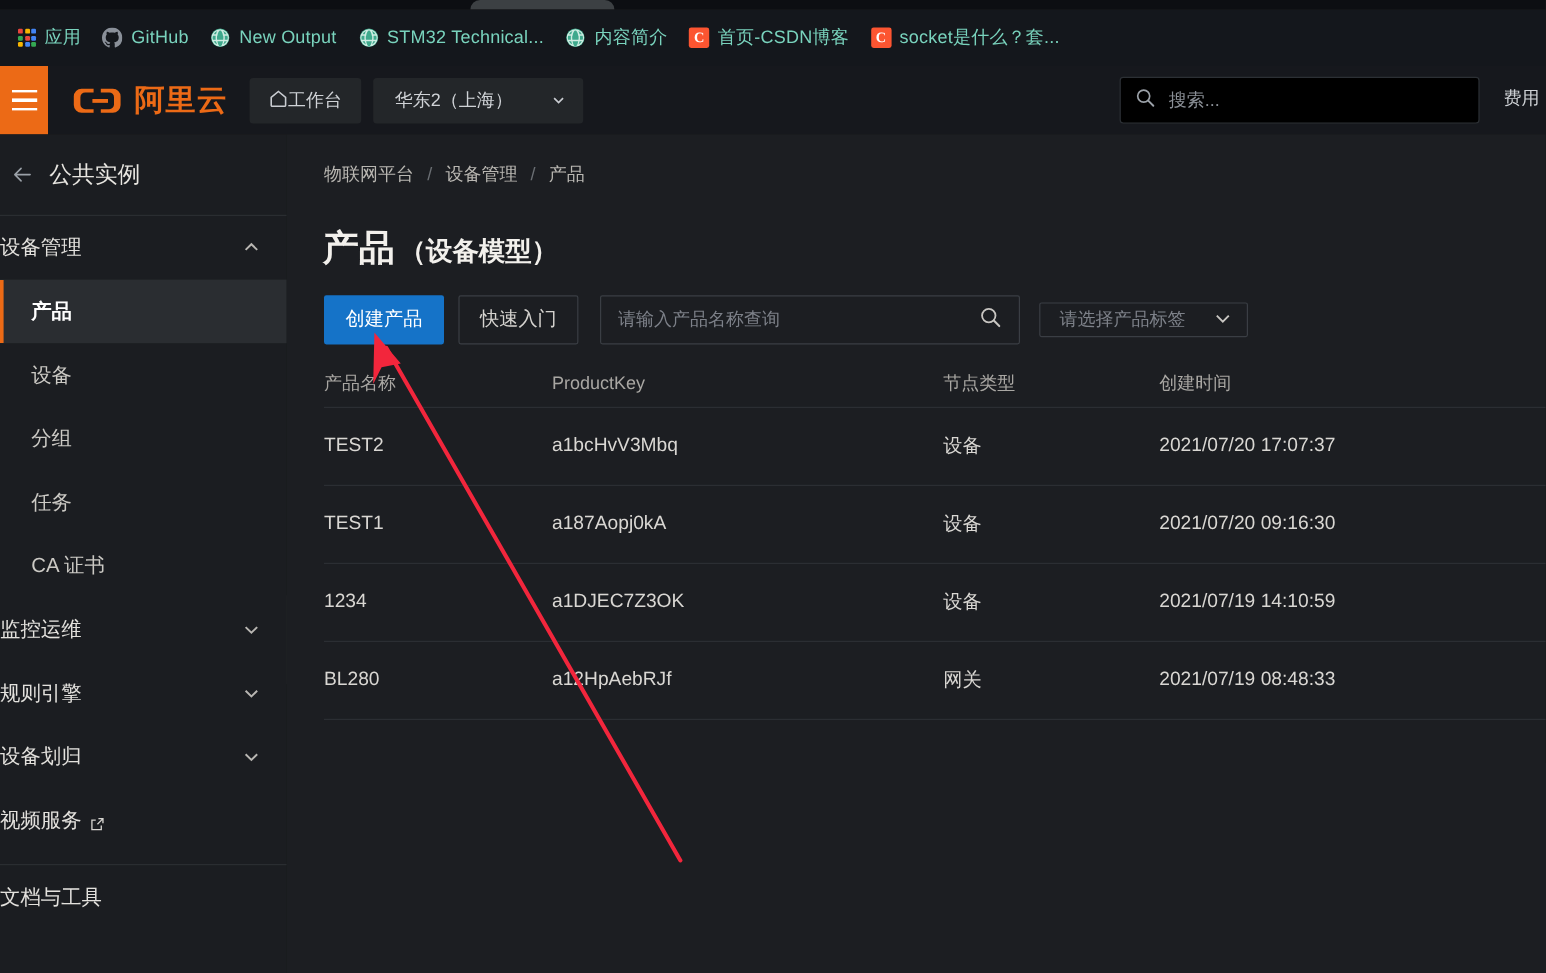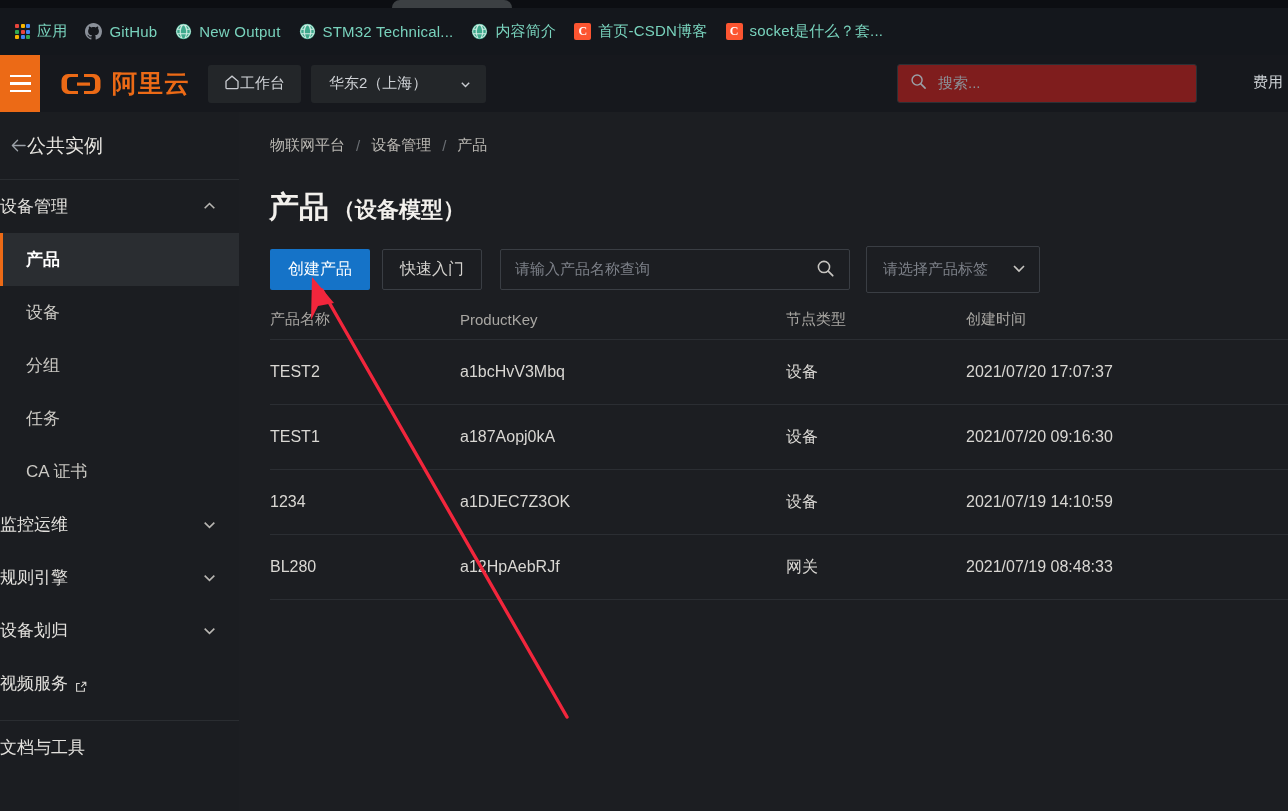--- a/index.html
+++ b/index.html
@@ -91,39 +91,39 @@
   .nav-btn {
     height: 38px; background: #232629; border-radius: 3px;
     display: flex; align-items: center; gap: 0;
     padding: 0 16px; margin-left: 18px;
     color: #cfd2d6; font-size: 15px; flex: 0 0 auto;
   }
   .nav-btn.region { margin-left: 10px; padding: 0 14px 0 18px; gap: 32px; }
   .chev-dn { width: 13px; height: 13px; }
 
   .search-wrap {
-    position: absolute; left: 897px; top: 64px;
+    position: absolute; left: 933px; top: 64px;
     width: 300px; height: 39px;
-    background: #7f1d1d; border: 1px solid #2c3035; border-radius: 3px;
+    background: #000000; border: 1px solid #2c3035; border-radius: 3px;
     display: flex; align-items: center; padding: 10px 12px; gap: 11px;
   }
   .search-ph { color: #8b9097; font-size: 15px; }
   .topnav-right {
     position: absolute; left: 1253px; top: 73px;
     color: #cfd2d6; font-size: 15px; white-space: nowrap;
   }
 
   
   .sidebar {
     position: absolute; left: 0; top: 112px; width: 239px; height: 699px;
     background: #1b1d21;
     overflow: hidden;
   }
   .sb-back {
-    height: 68px; display: flex; align-items: center; 
+    height: 68px; display: flex; align-items: center; gap: 14px;
     padding-left: 10px;
     border-bottom: 1px solid #2a2d31;
   }
   .arrow-left { width: 17px; height: 17px; flex:0 0 auto; }
   .sb-back-label { color: #e8e6e1; font-size: 19px; }
 
   .sb-group {
     height: 53px; display: flex; align-items: center;
     padding: 0 22px 0 0; color: #e3e1dd; font-size: 17px;
   }
@@ -186,21 +186,21 @@
     margin-left: 12px;
   }
   .search-box {
     width: 350px; height: 41px; margin-left: 18px;
     border: 1px solid #3a3e44; border-radius: 2px;
     display: flex; align-items: center; padding: 0 14px;
     color: #7d8189; font-size: 15px;
   }
   .search-box .ph { flex: 1; }
   .tag-select {
-    width: 174px; height: 47px; margin-left: 16px;
+    width: 174px; height: 29px; margin-left: 16px;
     border: 1px solid #3a3e44; border-radius: 2px;
     display: flex; align-items: center; padding: 0 12px 0 16px;
     color: #7d8189; font-size: 15px;
   }
   .tag-select .ph { flex: 1; }
 
   
   .tbl {
     position: absolute; left: 270px; top: 300px; width: 1018px;
   }

